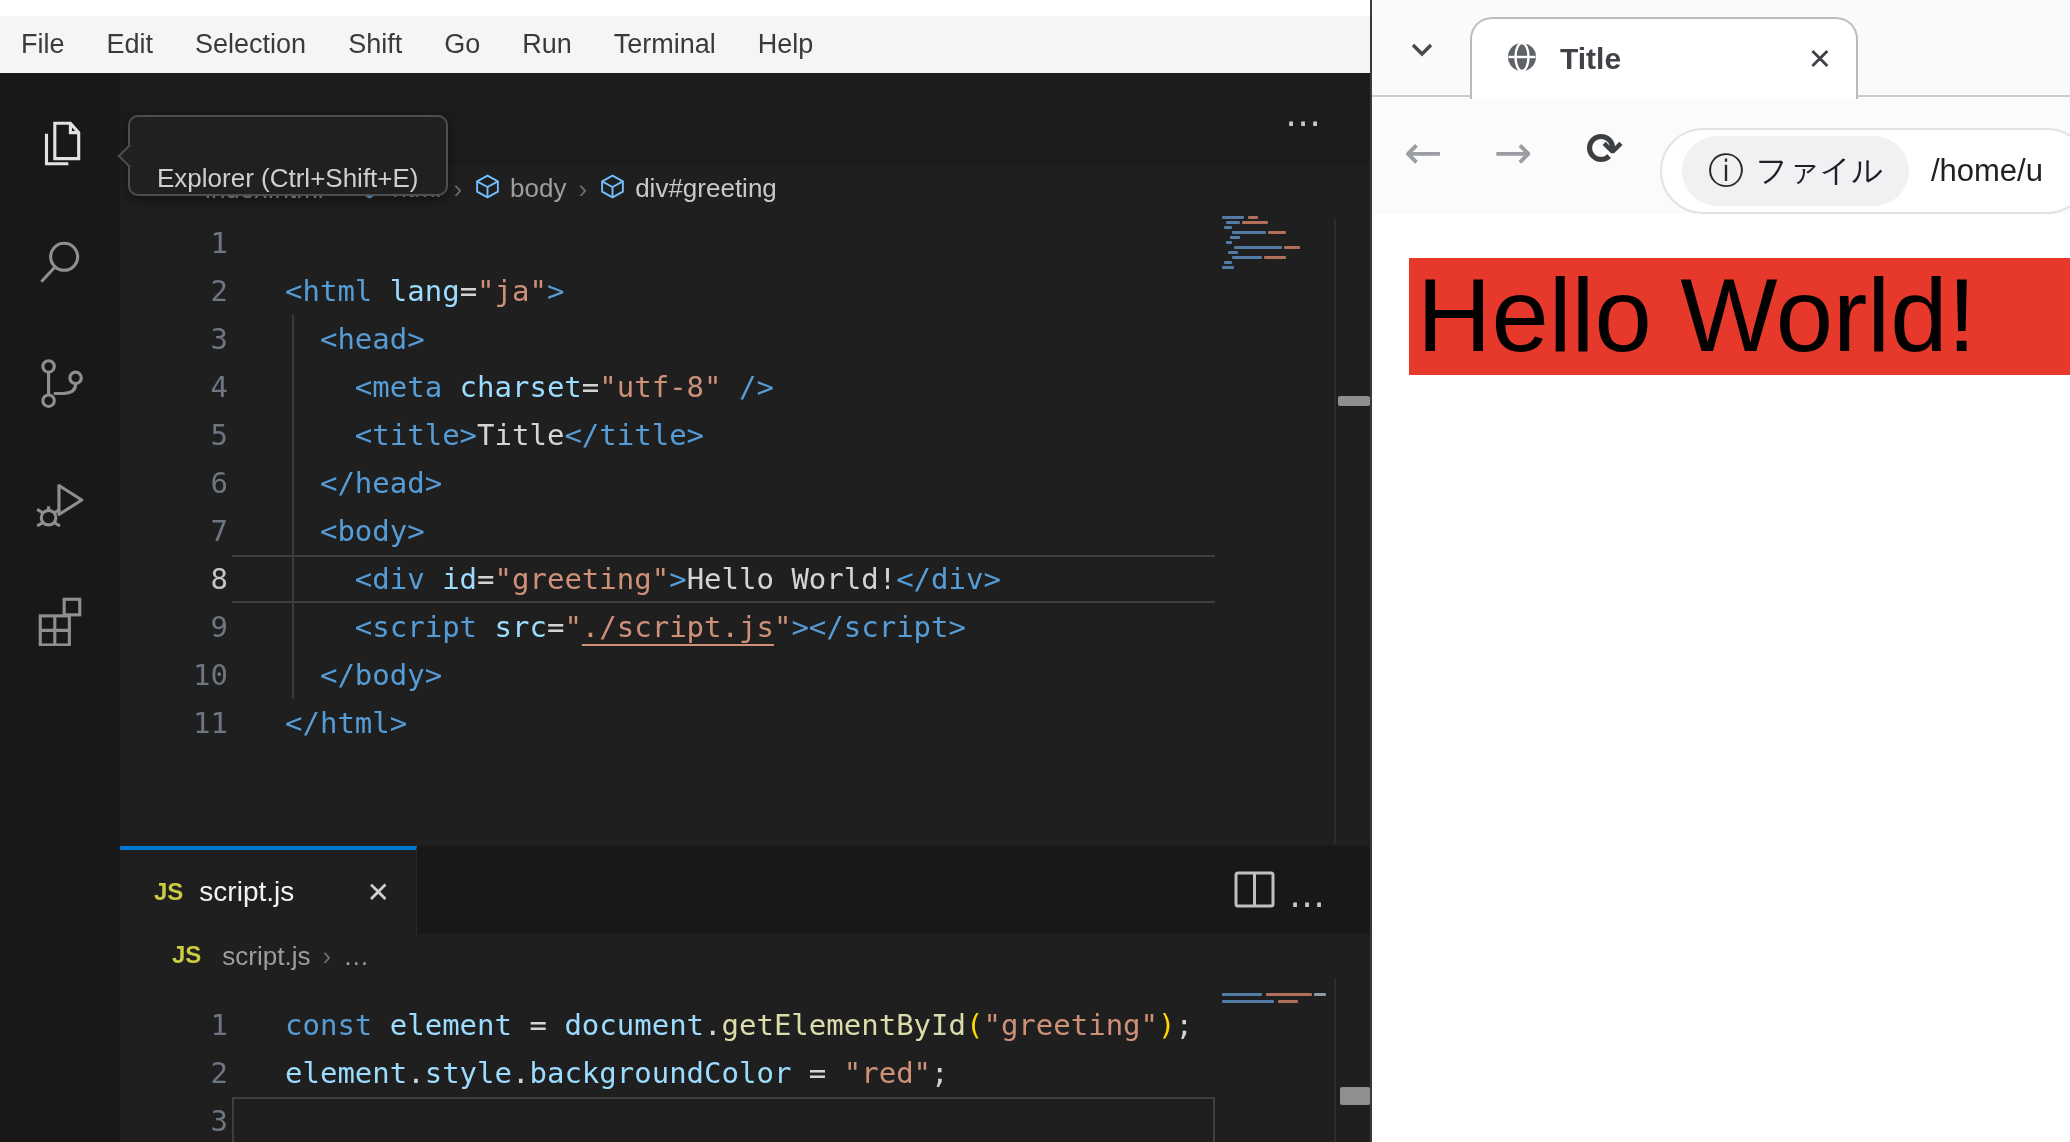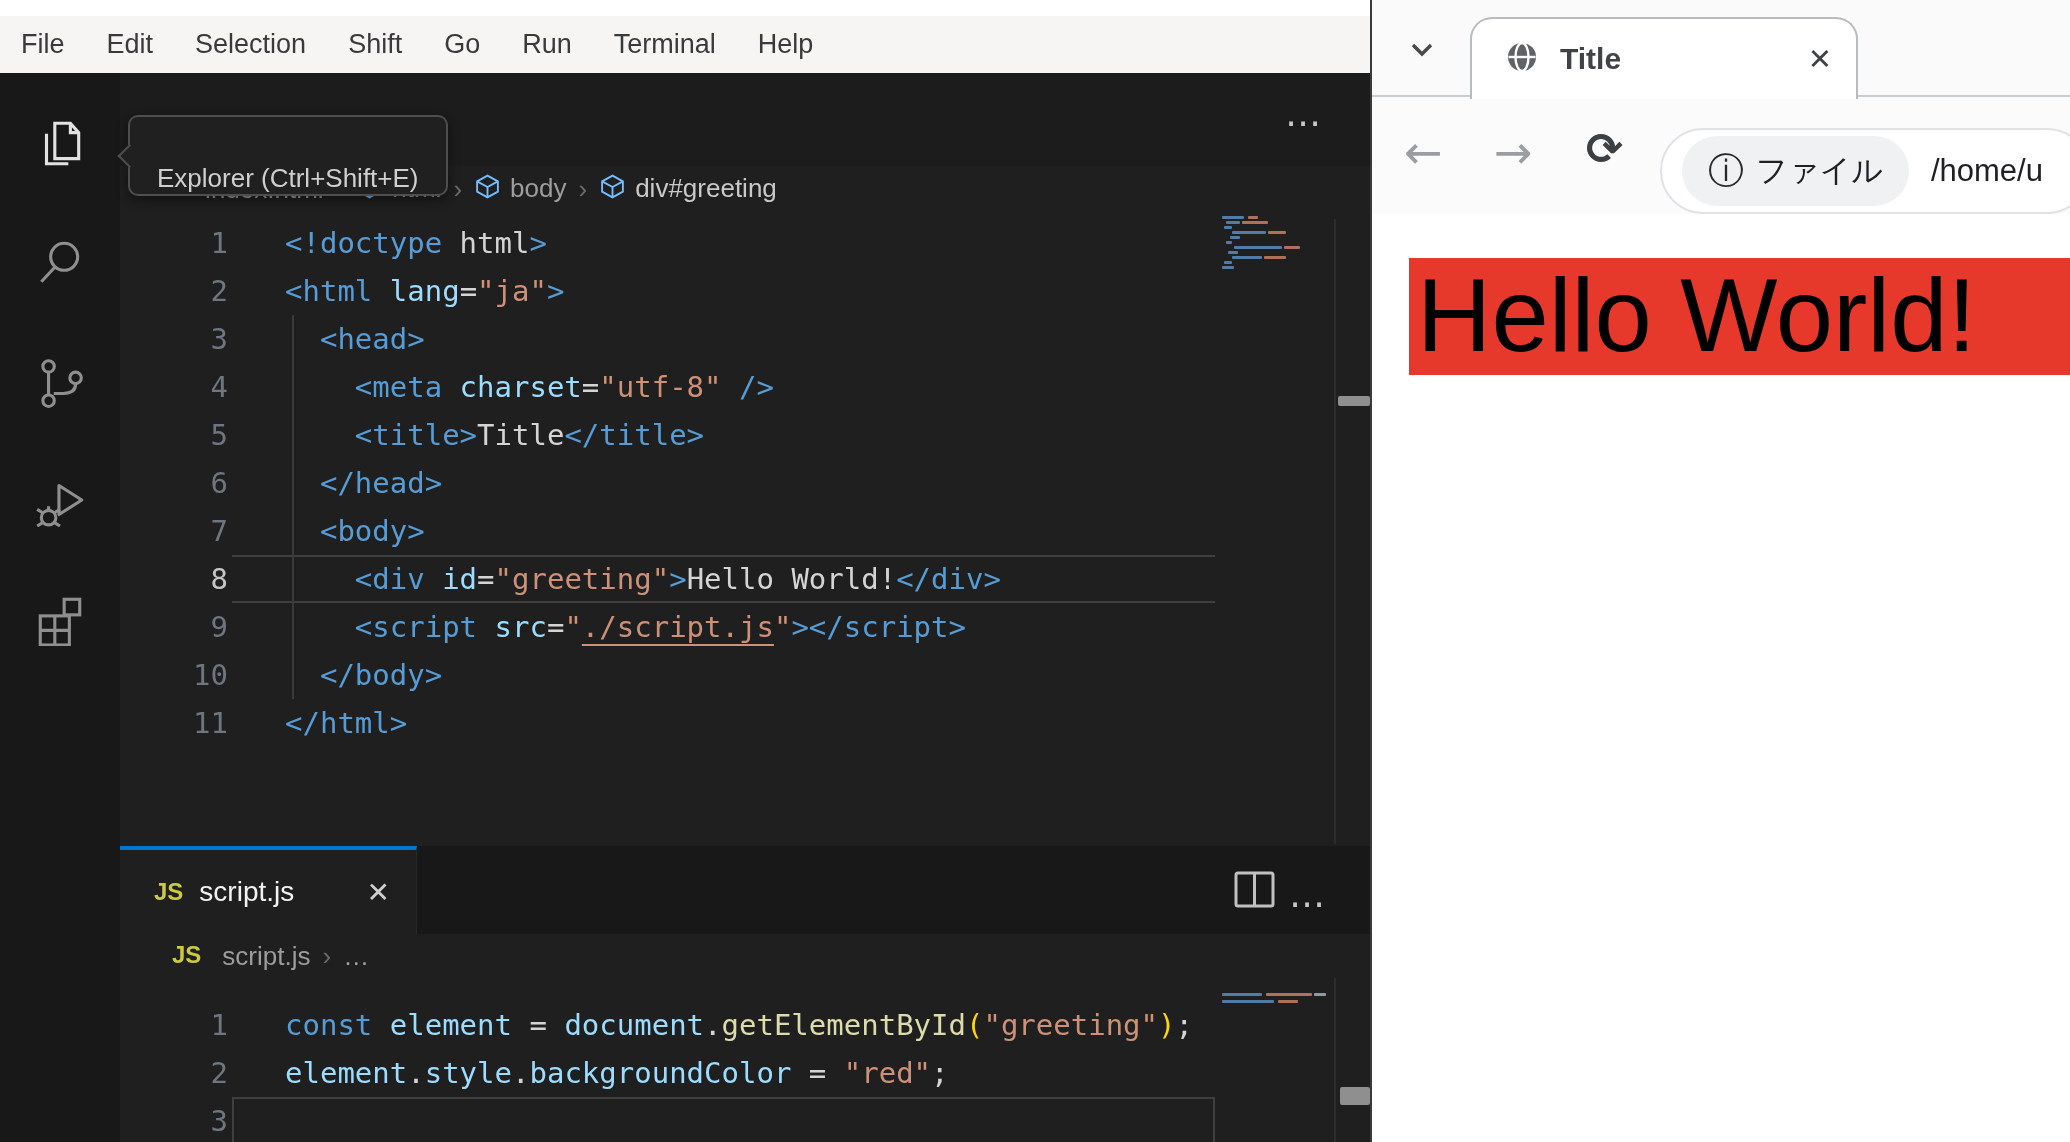--- a/index.html
+++ b/index.html
@@ -216,21 +216,21 @@
           <span class="cube"><svg width="27" height="27" viewBox="0 0 26 26">
               <path d="M13 2.5 L23 8 V18 L13 23.5 L3 18 V8 Z"></path>
               <path d="M3 8 L13 13.5 L23 8"></path>
               <path d="M13 13.5 V23.5"></path>
             </svg></span>
           <span>div#greeting</span>
         </span>
       </div>
 
     <div id="code-html" class="code-area">
-        <div class="crow"><span class="ln">1</span><span class="lc"><span class="tk-tag">&lt;!doctype </span><span class="tk-txt">html</span><span class="tk-tag">&gt;</span></span></div>
+        <div class="crow"><span class="ln">1</span></div>
         <div class="crow"><span class="ln">2</span><span class="lc"><span class="tk-tag">&lt;html</span><span class="tk-attr"> lang</span><span class="tk-op">=</span><span class="tk-str">"ja"</span><span class="tk-tag">&gt;</span></span></div>
         <div class="crow"><span class="ln">3</span><span class="lc"><span class="tk-txt">  </span><span class="tk-tag">&lt;head&gt;</span></span></div>
         <div class="crow"><span class="ln">4</span><span class="lc"><span class="tk-txt">    </span><span class="tk-tag">&lt;meta</span><span class="tk-attr"> charset</span><span class="tk-op">=</span><span class="tk-str">"utf-8"</span><span class="tk-tag"> /&gt;</span></span></div>
         <div class="crow"><span class="ln">5</span><span class="lc"><span class="tk-txt">    </span><span class="tk-tag">&lt;title&gt;</span><span class="tk-txt">Title</span><span class="tk-tag">&lt;/title&gt;</span></span></div>
         <div class="crow"><span class="ln">6</span><span class="lc"><span class="tk-txt">  </span><span class="tk-tag">&lt;/head&gt;</span></span></div>
         <div class="crow"><span class="ln">7</span><span class="lc"><span class="tk-txt">  </span><span class="tk-tag">&lt;body&gt;</span></span></div>
         <div class="crow"><span class="ln bright">8</span><span class="lc"><span class="tk-txt">    </span><span class="tk-tag">&lt;div</span><span class="tk-attr"> id</span><span class="tk-op">=</span><span class="tk-str">"greeting"</span><span class="tk-tag">&gt;</span><span class="tk-txt">Hello World!</span><span class="tk-tag">&lt;/div&gt;</span></span><div class="curbox"></div></div>
         <div class="crow"><span class="ln">9</span><span class="lc"><span class="tk-txt">    </span><span class="tk-tag">&lt;script</span><span class="tk-attr"> src</span><span class="tk-op">=</span><span class="tk-str">"</span><span class="tk-link">./script.js</span><span class="tk-str">"</span><span class="tk-tag">&gt;&lt;/script&gt;</span></span></div>
         <div class="crow"><span class="ln">10</span><span class="lc"><span class="tk-txt">  </span><span class="tk-tag">&lt;/body&gt;</span></span></div>
         <div class="crow"><span class="ln">11</span><span class="lc"><span class="tk-tag">&lt;/html&gt;</span></span></div>

